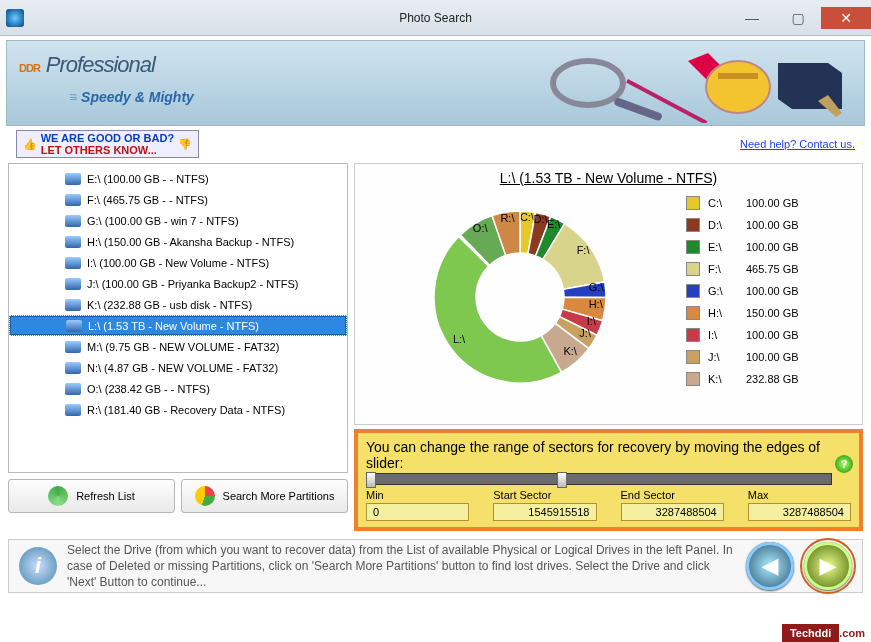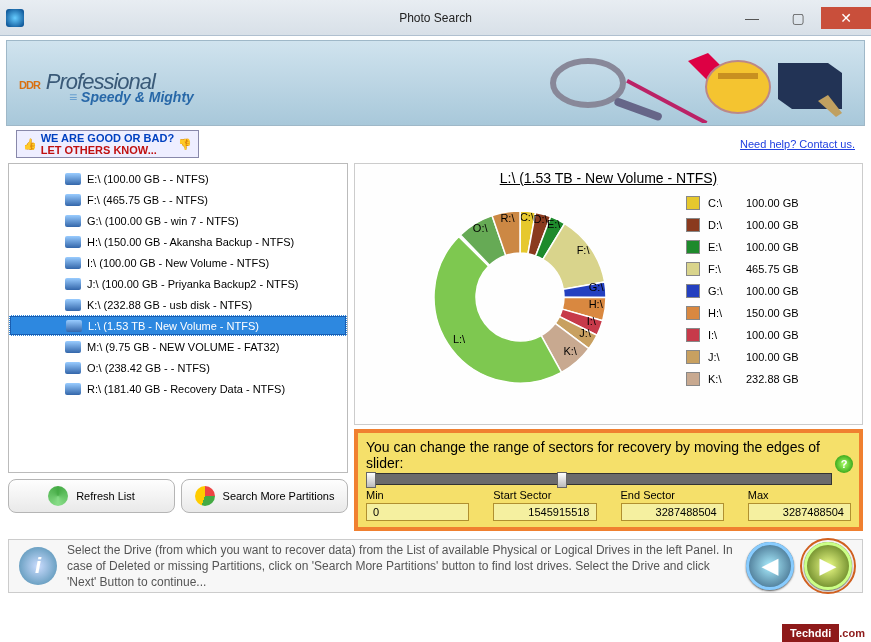--- a/index.html
+++ b/index.html
@@ -4,38 +4,38 @@
 <style>
   * { box-sizing: border-box; margin: 0; padding: 0; font-family: Verdana, sans-serif; font-size: 11px; }
   body { width: 871px; height: 642px; background: #fff; overflow: hidden; }
   .titlebar { height: 36px; background: linear-gradient(#e8edf2,#d8e0e8); display: flex; align-items: center; position: relative; border-bottom: 1px solid #b0c0d0; }
   .titlebar .icon { margin: 0 6px; width: 18px; height: 18px; background: radial-gradient(#6cf,#048); border-radius: 3px; }
   .titlebar .title { position: absolute; left: 50%; transform: translateX(-50%); color: #222; font-size: 12px; }
   .winbtns { margin-left: auto; display: flex; }
   .winbtn { width: 46px; height: 22px; display: flex; align-items: center; justify-content: center; color: #555; font-size: 14px; }
   .winbtn.close { background: #c94f3b; color: #fff; width: 50px; }
   .banner { height: 86px; margin: 4px 6px; background: linear-gradient(#d0e3ee,#a8c8da); border: 1px solid #9fb8c8; position: relative; overflow: hidden; }
-  .banner .logo { position: absolute; left: 12px; top: 23px; font-size: 28px; font-weight: bold; color: #d87010; letter-spacing: -1px; }
+  .banner .logo { position: absolute; left: 12px; top: 6px; font-size: 28px; font-weight: bold; color: #d87010; letter-spacing: -1px; }
   .banner .logo span { color: #3a5a78; font-style: italic; font-weight: normal; font-size: 22px; margin-left: 6px; }
   .banner .tag { position: absolute; left: 62px; top: 48px; color: #2868a8; font-style: italic; font-weight: bold; font-size: 14px; }
   .banner .tag:before { content: "≡ "; color: #6aa0d0; }
   .banner .tools { position: absolute; right: 6px; top: 2px; width: 340px; height: 80px; }
   .topbar { display: flex; align-items: center; padding: 0 10px; margin: 1px 6px; }
   .feedback-box { border: 1px solid #88a; background: #eef; padding: 1px 6px; display: flex; align-items: center; gap: 4px; font-weight: bold; font-size: 9px; }
   .feedback-box .l1 { color: #0040c0; }
   .feedback-box .l2 { color: #c01010; }
   .helplink { margin-left: auto; color: #2040e0; text-decoration: underline; font-size: 11px; }
   .main { display: flex; gap: 6px; padding: 4px 8px; }
   .left-col { width: 340px; }
   .tree-box { height: 310px; border: 1px solid #bbb; background: #fff; overflow-y: scroll; padding: 4px 0; }
   .drive-row { display: flex; align-items: center; gap: 6px; padding: 2px 0 2px 56px; height: 21px; cursor: pointer; }
   .drive-row .dicon { width: 16px; height: 12px; background: linear-gradient(#9cf,#36a); border-radius: 2px; flex-shrink: 0; }
   .drive-row.selected { background: #2d88e0; color: #fff; border: 1px dotted #fff; box-shadow: inset 0 0 0 1px #1a5eb0; }
   .button-row { display: flex; gap: 6px; margin-top: 6px; }
-  .btn { flex: 1; height: 34px; background: linear-gradient(#fefefe,#e9e9e9); border: 1px solid #b5b5b5; border-radius: 8px; display: flex; align-items: center; justify-content: center; gap: 8px; cursor: pointer; font-size: 11px; }
+  .btn { flex: 1; height: 34px; background: linear-gradient(#fefefe,#e9e9e9); border: 1px solid #b5b5b5; border-radius: 3px; display: flex; align-items: center; justify-content: center; gap: 8px; cursor: pointer; font-size: 11px; }
   .btn .bicon { width: 20px; height: 20px; border-radius: 50%; }
   .refresh-ico { background: conic-gradient(#4a4,#8d8,#4a4); }
   .pie-ico { background: conic-gradient(#e44 0 90deg,#4a4 90deg 200deg,#fc0 200deg 360deg); }
   .right-col { flex: 1; display: flex; flex-direction: column; gap: 4px; }
   .chart-frame { border: 1px solid #ccc; background: #fefefe; padding: 6px; height: 262px; overflow-y: scroll; }
   .chart-title { text-align: center; font-size: 14px; text-decoration: underline; margin-bottom: 6px; }
   .chart-body { display: flex; gap: 8px; height: 210px; }
   .donut-wrap { flex: 1; display: flex; align-items: center; justify-content: center; }
   .legend { width: 170px; font-size: 10px; }
   .legend-row { display: flex; align-items: center; gap: 8px; height: 22px; }
@@ -136,20 +136,24 @@
         <div class="drive-row selected">
           <span class="dicon"></span>
           <span>L:\ (1.53 TB - New Volume - NTFS)</span>
         </div>
         <div class="drive-row">
           <span class="dicon"></span>
           <span>M:\ (9.75 GB - NEW VOLUME - FAT32)</span>
         </div>
         <div class="drive-row">
           <span class="dicon"></span>
+          <span>N:\ (4.87 GB - NEW VOLUME - FAT32)</span>
+        </div>
+        <div class="drive-row">
+          <span class="dicon"></span>
           <span>O:\ (238.42 GB -  - NTFS)</span>
         </div>
         <div class="drive-row">
           <span class="dicon"></span>
           <span>R:\ (181.40 GB - Recovery Data - NTFS)</span>
         </div>
       </div>
     <div class="button-row">
       <div class="btn">
         <span class="bicon refresh-ico"></span>

